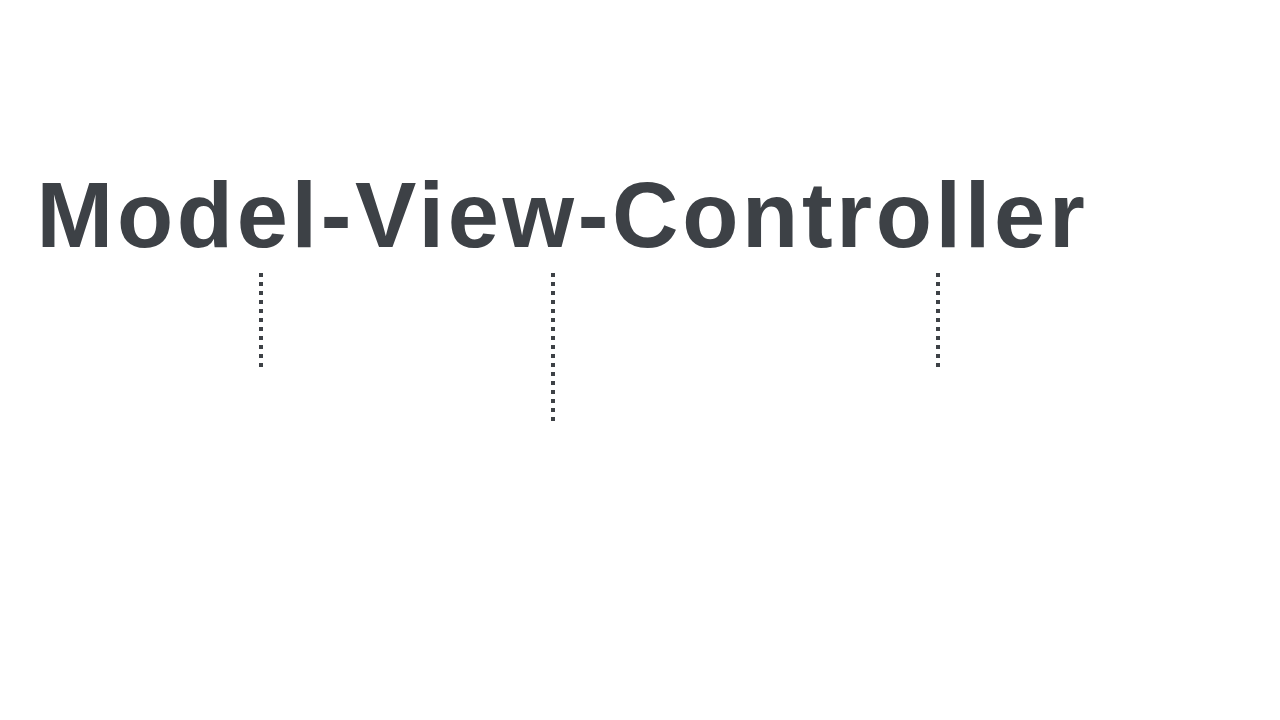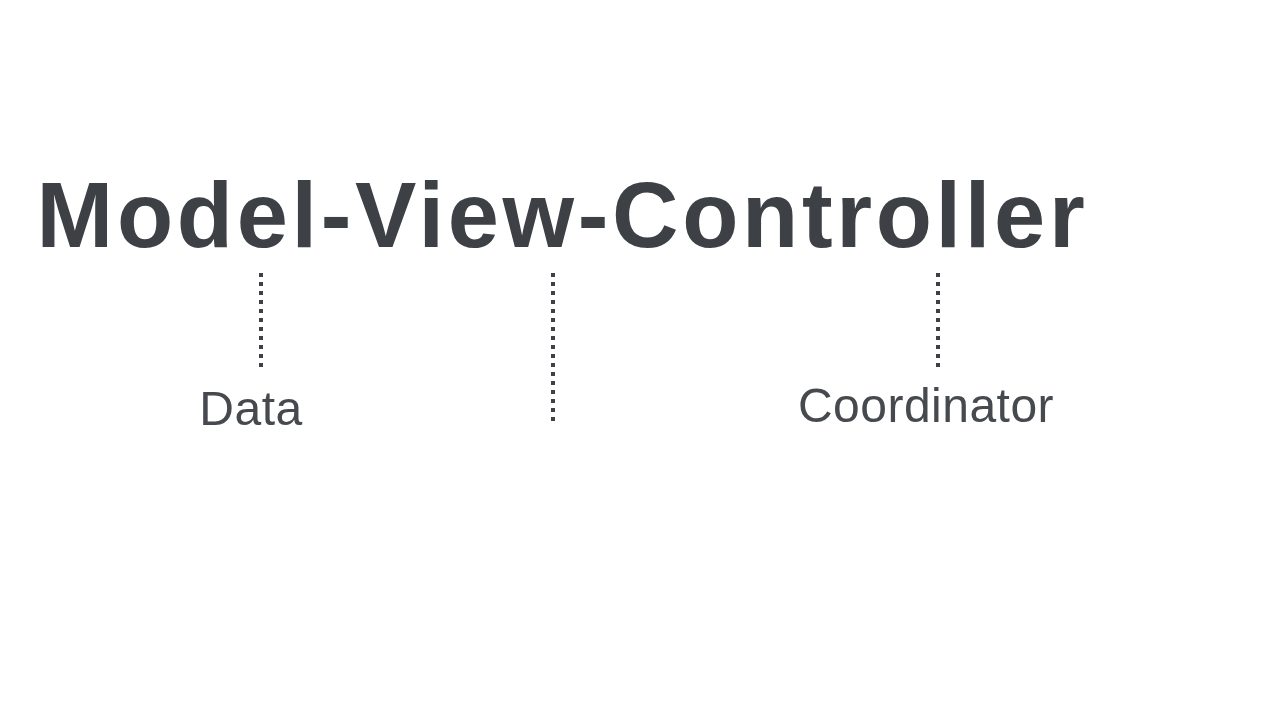--- a/index.html
+++ b/index.html
@@ -61,16 +61,14 @@
 <body style="--background: #ffffff; --title-color: #3d4146; --line-color: #3d4146; --label-color: #46494e;">
 
 <div class="slide">
 
   <h1 class="title">Model-View-Controller</h1>
 
   <div class="connector-line model"></div>
   <div class="connector-line view"></div>
   <div class="connector-line controller"></div>
 
-  <span class="connector-label model">Data</span>
-  <span class="connector-label controller">Coordinator</span>
 
 </div>
 
 </body></html>

